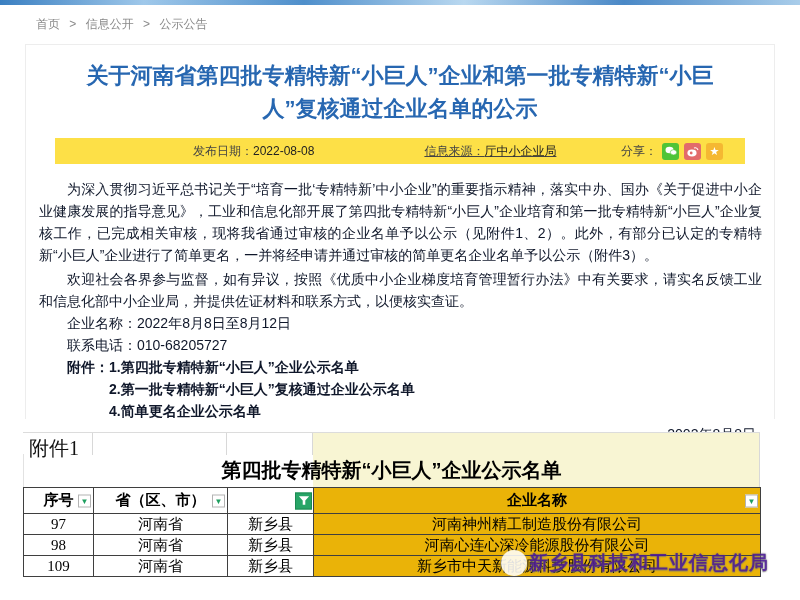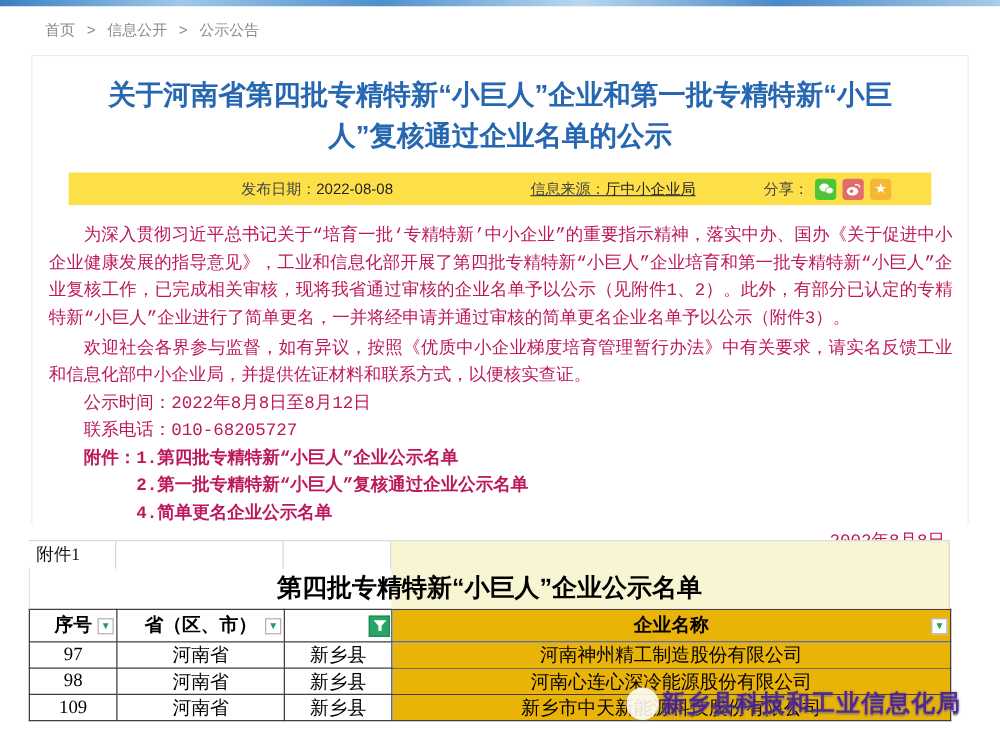--- a/index.html
+++ b/index.html
@@ -20,41 +20,41 @@
   .panel { position:absolute; left:25px; top:44px; width:750px; height:375px;
     background:#fff; border:1px solid #ededed; border-bottom:none; }
 
   .doc-title { margin:14px auto 0; width:660px; text-align:center;
     font-size:22px; line-height:33px; font-weight:bold; color:#2767b1; }
 
   .infobar { margin:13px 29px 0; height:26px; background:#fde047;
     display:flex; align-items:center; font-size:12px; color:#444; }
   .infobar .grp1 { margin-left:138px; }
   .infobar .grp2 { margin-left:110px;text-decoration:underline; }
-  .infobar .share { margin-left:auto; margin-right:32px; display:flex; align-items:flex-end; }
+  .infobar .share { margin-left:auto; margin-right:22px; display:flex; align-items:flex-end; }
   .infobar b { font-weight:normal; color:#222; }
   .share-ic { width:17px; height:17px; border-radius:3px; margin-left:5px;
     display:inline-flex; align-items:center; justify-content:center; cursor:pointer; }
   .ic-wechat { background:#4fc437; }
   .ic-weibo  { background:#e26b6b; }
   .ic-star   { background:#f5b832; color:#fff; font-size:11px; line-height:11px; }
 
-  .doc-body { margin:14px 12px 0 13px; font-family:Liberation Mono, monospace;
-    font-size:14px; line-height:22px; color:#be185d; text-align:justify; }
+  .doc-body { margin:14px 12px 0 13px; font-family:Liberation Sans, sans-serif;
+    font-size:14px; line-height:22px; color:#0f172a; text-align:justify; }
   .doc-body p { text-indent:2em; }
   .doc-body .gap { margin-top:2px; }
   .attach { font-weight:bold; }
   .attach-sub { font-weight:bold; padding-left:5em; }
   .sign-date { text-align:right; padding-right:6px; margin-top:1px; text-indent:0; }
 
   
   .sheet { position:absolute; left:23px; top:432px; width:737px; font-family:"Liberation Serif", serif; }
   .yellow-under { position:absolute; left:290px; top:0; width:447px; height:55px; background:#f8f5d3; }
   .annex-row { position:relative; height:22px; display:flex;
-    border-top:1px solid #dcdcdc; font-size:14px; color:#111; }
+    border-top:1px solid #dcdcdc; font-size:20px; color:#111; }
   .annex-row .c { border-right:1px solid #d8d8d8; height:22px; }
   .annex-row .c1 { width:70px; padding:2px 0 0 6px; }
   .annex-row .c2 { width:134px; } .annex-row .c3 { width:86px; }
   .annex-row .c4 { width:447px; border-right:1px solid #d8d8d8; }
 
   .sheet-title { position:relative; height:33px; border-left:1px solid #e2e2e2;
     border-right:1px solid #d8d8d8; display:flex; align-items:center; justify-content:center;
     font-family:Liberation Sans, sans-serif; font-size:20px; font-weight:bold; color:#000; }
 
   table.grid { border-collapse:collapse; width:737px; table-layout:fixed;
@@ -117,21 +117,21 @@
             <path d="M7 2 q3 -1 4 2" stroke="#fff" stroke-width="1.1" fill="none"></path>
           </svg>
       </span>
       <span class="share-ic ic-star">★</span>
     </span>
   </div>
 
   <div class="doc-body">
     <p>为深入贯彻习近平总书记关于“培育一批‘专精特新’中小企业”的重要指示精神，落实中办、国办《关于促进中小企业健康发展的指导意见》，工业和信息化部开展了第四批专精特新“小巨人”企业培育和第一批专精特新“小巨人”企业复核工作，已完成相关审核，现将我省通过审核的企业名单予以公示（见附件1、2）。此外，有部分已认定的专精特新“小巨人”企业进行了简单更名，一并将经申请并通过审核的简单更名企业名单予以公示（附件3）。</p>
     <p class="gap">欢迎社会各界参与监督，如有异议，按照《优质中小企业梯度培育管理暂行办法》中有关要求，请实名反馈工业和信息化部中小企业局，并提供佐证材料和联系方式，以便核实查证。</p>
-    <p>公示时间：2022年8月8日至8月12日</p>
+    <p>企业名称：2022年8月8日至8月12日</p>
     <p>联系电话：010-68205727</p>
     <p class="attach"><span>附件：</span><span>1.第四批专精特新“小巨人”企业公示名单</span></p>
     <div class="attach-sub">2.第一批专精特新“小巨人”复核通过企业公示名单</div>
     <div class="attach-sub">4.简单更名企业公示名单</div>
     <p class="sign-date">2002年8月8日</p>
   </div>
 </div>
 
 <div class="sheet">
   <div class="yellow-under"></div>

